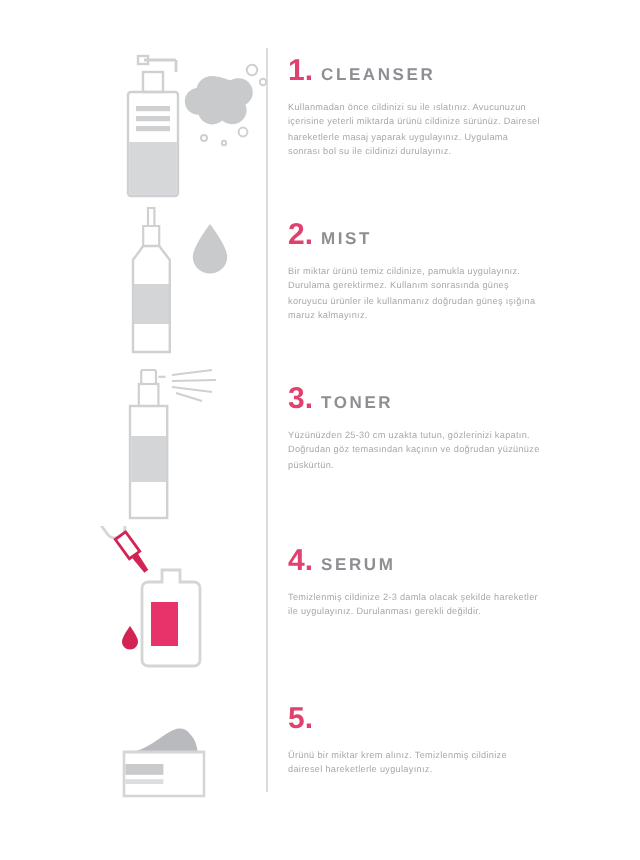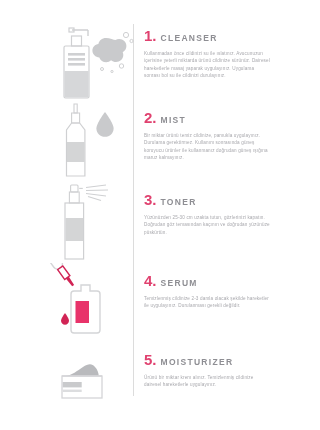--- a/index.html
+++ b/index.html
@@ -238,19 +238,18 @@
 
         <path d="M8 26 h40" stroke="#d4d5d7" stroke-width="1.3" fill="none"></path>
 
         <rect x="8.7" y="32" width="19" height="5.4" fill="#c9cacc"></rect>
         <rect x="8.7" y="39.6" width="19" height="2.4" fill="#dcdddf"></rect>
       </svg>
     </div>
     <div class="step-text">
       <div class="step-heading">
         <span class="step-num">5.</span>
-        <span class="step-title">MOISTURIZER</span>
       </div>
       <p class="step-body">Ürünü bir miktar krem alınız. Temizlenmiş cildinize dairesel hareketlerle uygulayınız.</p>
     </div>
   </div>
 
 </div>
 
 </body></html>

